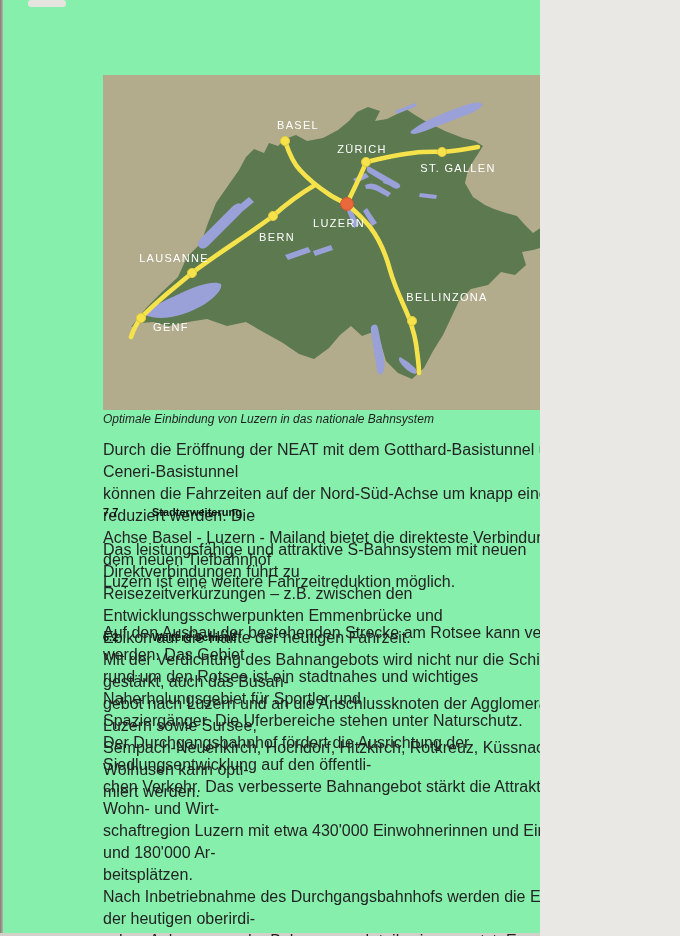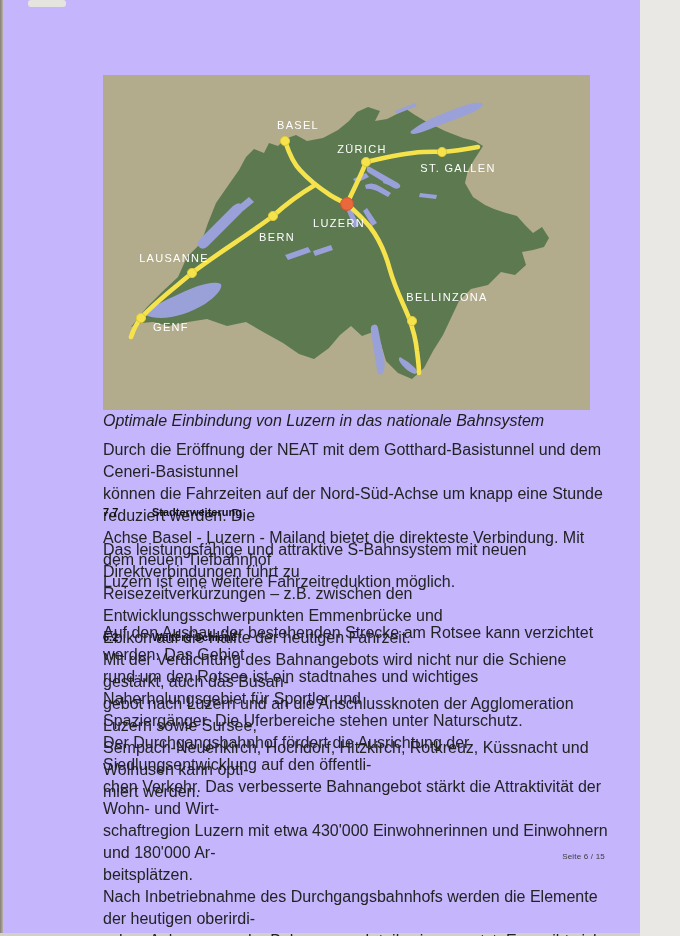--- a/index.html
+++ b/index.html
@@ -1,32 +1,32 @@
 <!DOCTYPE html>
 <html><head>
 <meta charset="utf-8">
 <style>
   html,body{margin:0;padding:0;background:#e9e8e4;}
   .page{
-    position:relative;width:640px;height:936px;background:#c4b5fd;overflow:hidden;
+    position:relative;width:540px;height:936px;background:#86efac;overflow:hidden;
     font-family:"Liberation Sans","DejaVu Sans",sans-serif;color:#222;
   }
   
   .edge-left{position:absolute;left:0;top:0;width:3px;height:936px;
     background:linear-gradient(to right,#857d74,#b7b2aa);}
   .edge-bottom{position:absolute;left:0;top:933px;width:680px;height:3px;background:#d3d0ca;}
   .smudge-top{position:absolute;left:28px;top:0;width:38px;height:7px;background:#e6e4de;border-radius:3px;}
   
   .map-wrap{position:absolute;left:103px;top:75px;width:487px;height:335px;background:#b2ac8c;}
   .city-label{font-size:11px;letter-spacing:1.3px;fill:#ffffff;text-anchor:middle;
     font-family:"Liberation Sans","DejaVu Sans",sans-serif;}
   .rail{fill:none;stroke:#f6e34c;stroke-width:4.6;stroke-linecap:round;stroke-linejoin:round;}
   .city-dot{fill:#f6e34c;stroke:#ddc93c;stroke-width:1;}
   
-  .caption{position:absolute;left:103px;top:412px;width:500px;font-size:16px;font-style:italic;color:#1f1f1f;}
+  .caption{position:absolute;left:103px;top:412px;width:500px;font-size:12px;font-style:italic;color:#1f1f1f;}
   .para{position:absolute;left:103px;width:505px;font-size:16px;line-height:22px;
     white-space:pre-line;color:#232323;}
   .heading{position:absolute;left:103px;width:505px;font-size:11px;font-weight:bold;color:#111;}
   .h-num{display:inline-block;width:49px;}
   .footer{position:absolute;left:520px;top:852px;width:85px;text-align:right;
     font-size:8px;color:#3c3c3c;letter-spacing:.2px;}
 </style>
 </head>
 <body>
 

